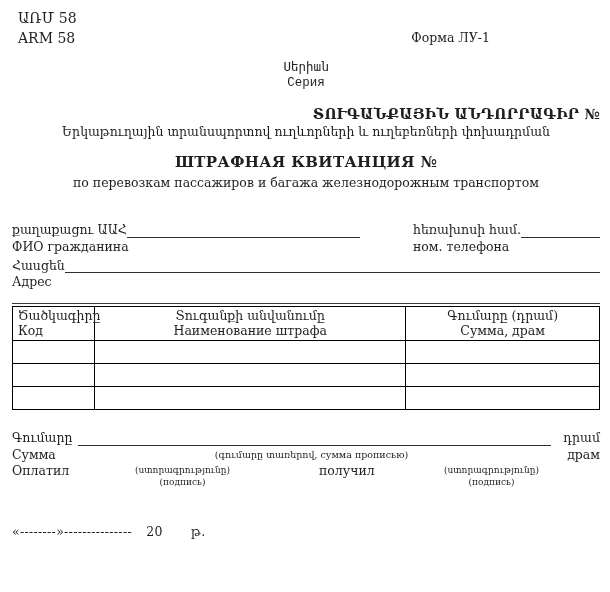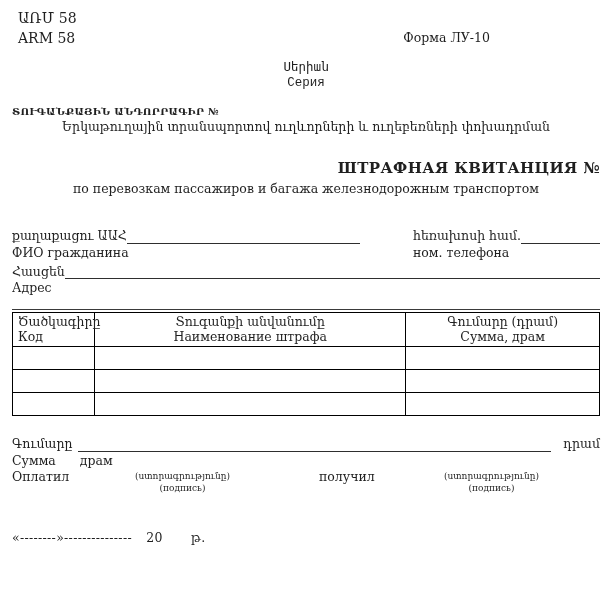--- a/index.html
+++ b/index.html
@@ -7,23 +7,23 @@
   .page {
     width:610px; height:592px; background:#ffffff; color:#1f1f1f;
     font-family:"DejaVu Serif","Liberation Serif",serif;
     font-size:12.5px; line-height:1.25;
     padding:8px 10px 4px 12px; position:relative; overflow:hidden;
   }
   .top-row { display:flex; justify-content:space-between; align-items:flex-start; }
   .top-left { font-size:14px; line-height:1.45; padding-left:6px; }
   .top-right { font-size:12.5px; line-height:1.3; margin-right:110px; margin-top:22px; }
   .series { text-align:center; margin-top:12px;font-family:Liberation Mono, monospace; }
-  .title-hy { text-align:left; margin-top:14px; font-weight:bold; font-size:10px; letter-spacing:.3px; }
+  .title-hy { text-align:right; margin-top:14px; font-weight:bold; font-size:14px; letter-spacing:.3px; }
   .subtitle-hy { text-align:center; margin-top:1px; }
-  .title-ru { text-align:right; margin-top:24px; font-weight:bold; font-size:15px; letter-spacing:.4px; }
+  .title-ru { text-align:center; margin-top:13px; font-weight:bold; font-size:15px; letter-spacing:.4px; }
   .subtitle-ru { text-align:center; margin-top:3px; }
 
   .fields { margin-top:32px; }
   .f-grid { display:flex; gap:53px; }
   .f-left { width:348px; }
   .f-right { flex:1; }
   .f-row { display:flex; align-items:flex-end; }
   .line { border-bottom:1px solid #2e2e2e; height:15px; }
   .grow { flex:1; }
   .sub-label { margin-top:1px; }
@@ -58,21 +58,21 @@
 <body>
 
 <div class="page">
 
   <div class="top-row">
     <div class="top-left">
       <div>ԱՌՄ 58</div>
       <div>ARM 58</div>
     </div>
     <div class="top-right">
-      <div>Форма ЛУ-10</div>
+      <div>Форма ЛУ-1</div>
     </div>
   </div>
 
   <div class="series">
     <div>Սերիան</div>
     <div>Серия</div>
   </div>
 
   <div class="title-hy">ՏՈՒԳԱՆՔԱՅԻՆ ԱՆԴՈՐՐԱԳԻՐ №</div>
   <div class="subtitle-hy">Երկաթուղային տրանսպորտով ուղևորների և ուղեբեռների փոխադրման</div>
@@ -141,20 +141,21 @@
     </tbody>
   </table>
 
   <div class="amount-row1">
     <span>Գումարը</span>
     <span class="line grow"></span>
     <span>դրամ</span>
   </div>
   <div class="amount-row2">
     <span>Сумма</span>
+    <span class="hint grow">(գումարը տառերով, сумма прописью)</span>
     <span>драм</span>
   </div>
 
   <div class="sig-row2">
     <span class="sig-label1">Оплатил</span>
     <div class="sig-hint grow">
       <div>(ստորագրությունը)</div>
       <div>(подпись)</div>
     </div>
     <span class="sig-label2">получил</span>

